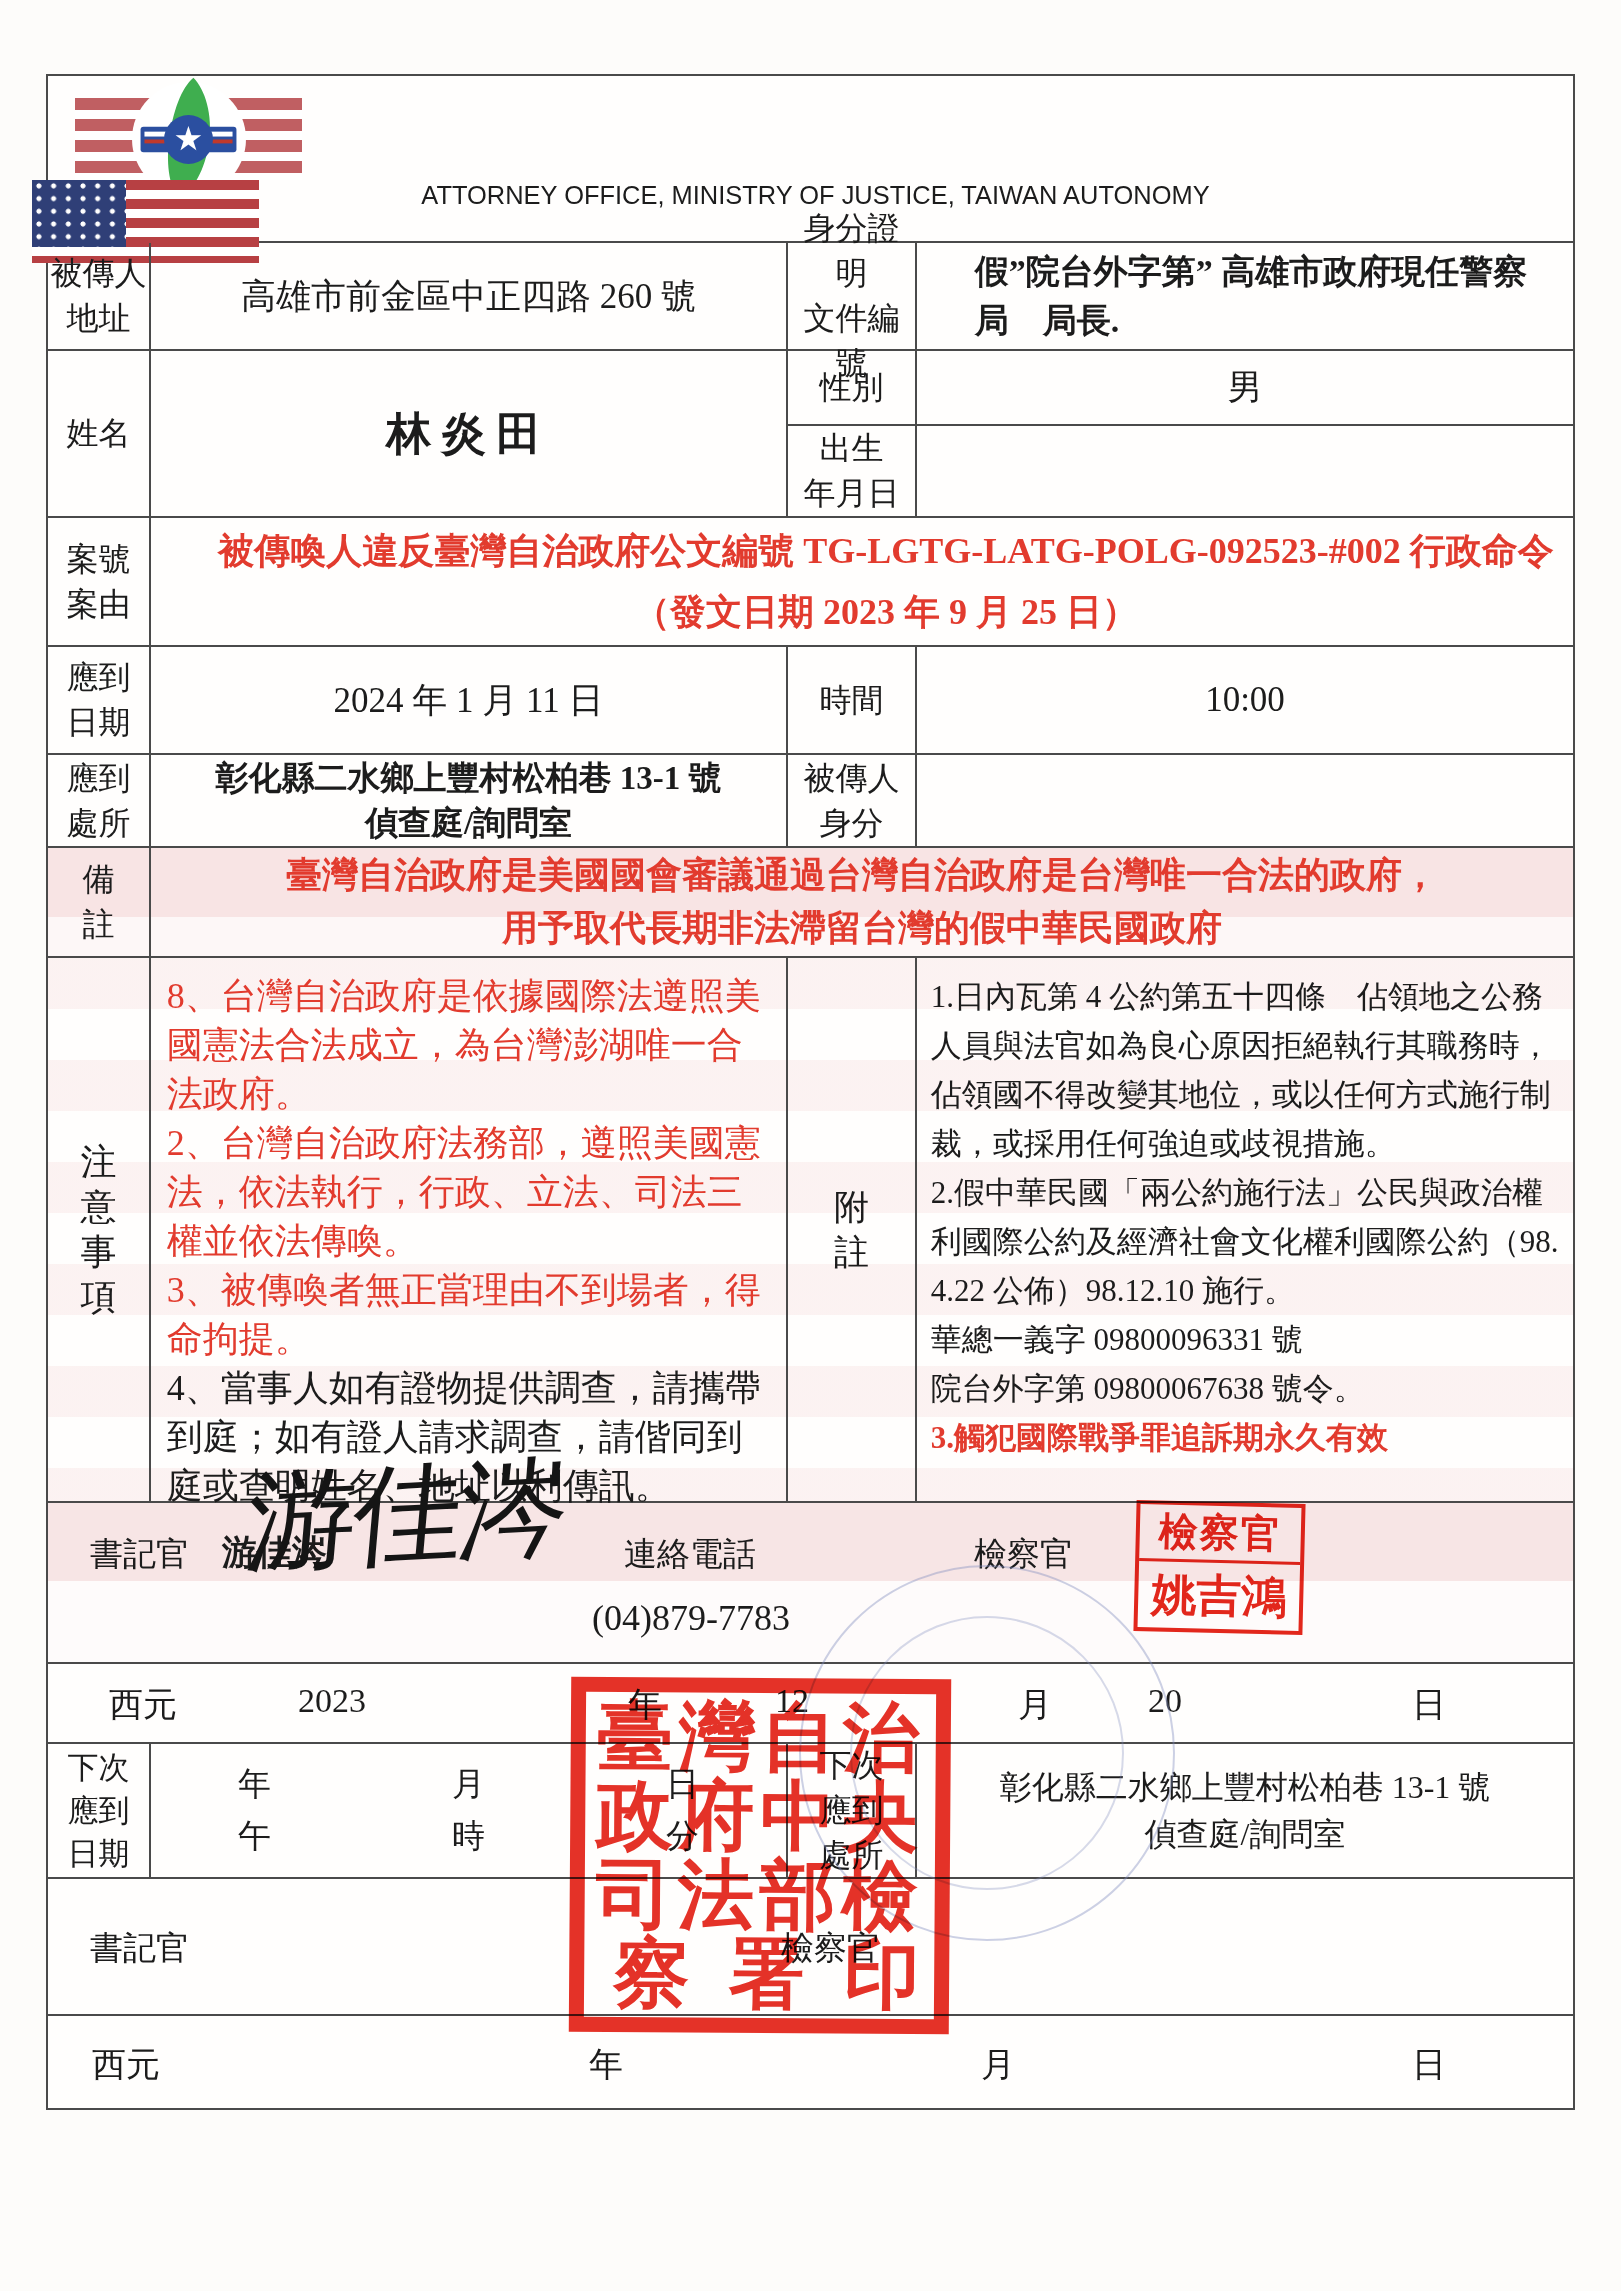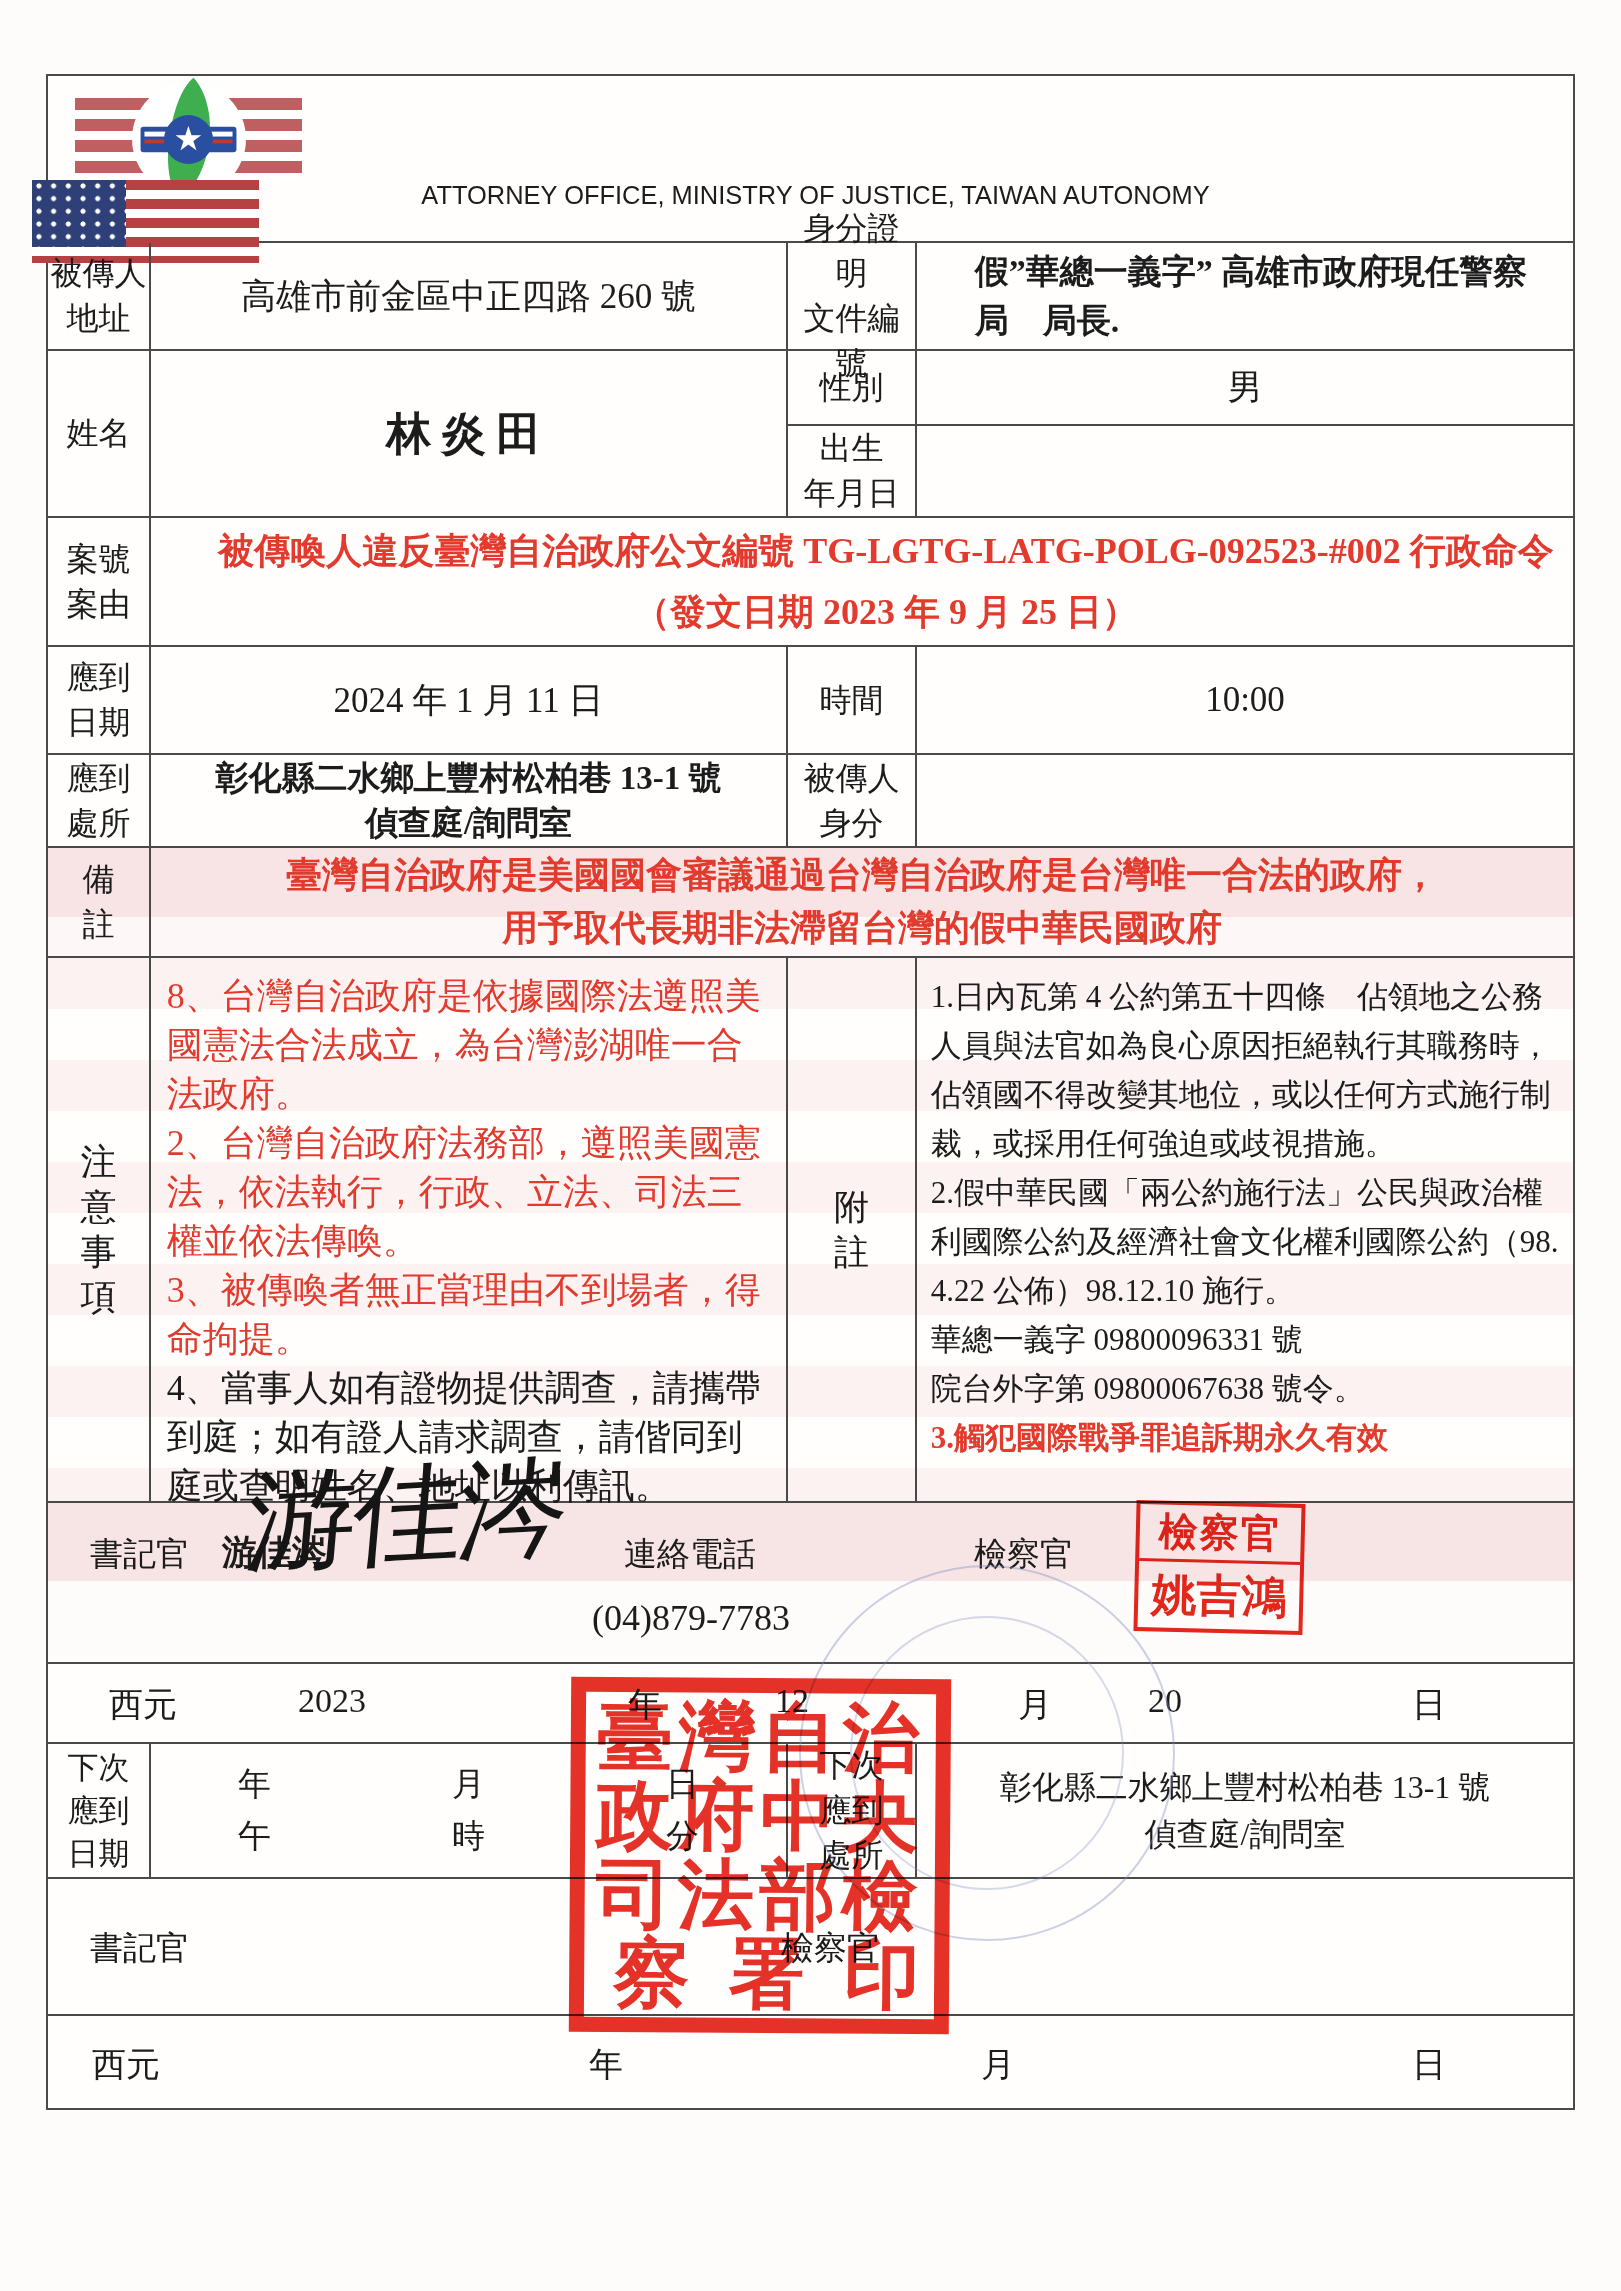--- a/index.html
+++ b/index.html
@@ -143,21 +143,21 @@
         <div class="canton"></div>
       </div>
     </div>
 
     <div class="row r1">
       <div class="cell lab pre">被傳人
 地址</div>
       <div class="cell v v1">高雄市前金區中正四路 260 號</div>
       <div class="cell lab2 pre">身分證明
 文件編號</div>
-      <div class="cell v v2 b pre last">假”華總一義字” 高雄市政府現任警察
+      <div class="cell v v2 b pre last">假”院台外字第” 高雄市政府現任警察
 局　局長.</div>
     </div>
 
     <div class="row r2">
       <div class="cell lab">姓名</div>
       <div class="cell name">林炎田</div>
       <div class="right">
         <div class="sub">
           <div class="cell lab2">性別</div>
           <div class="cell v last" style="flex:1">男</div>

